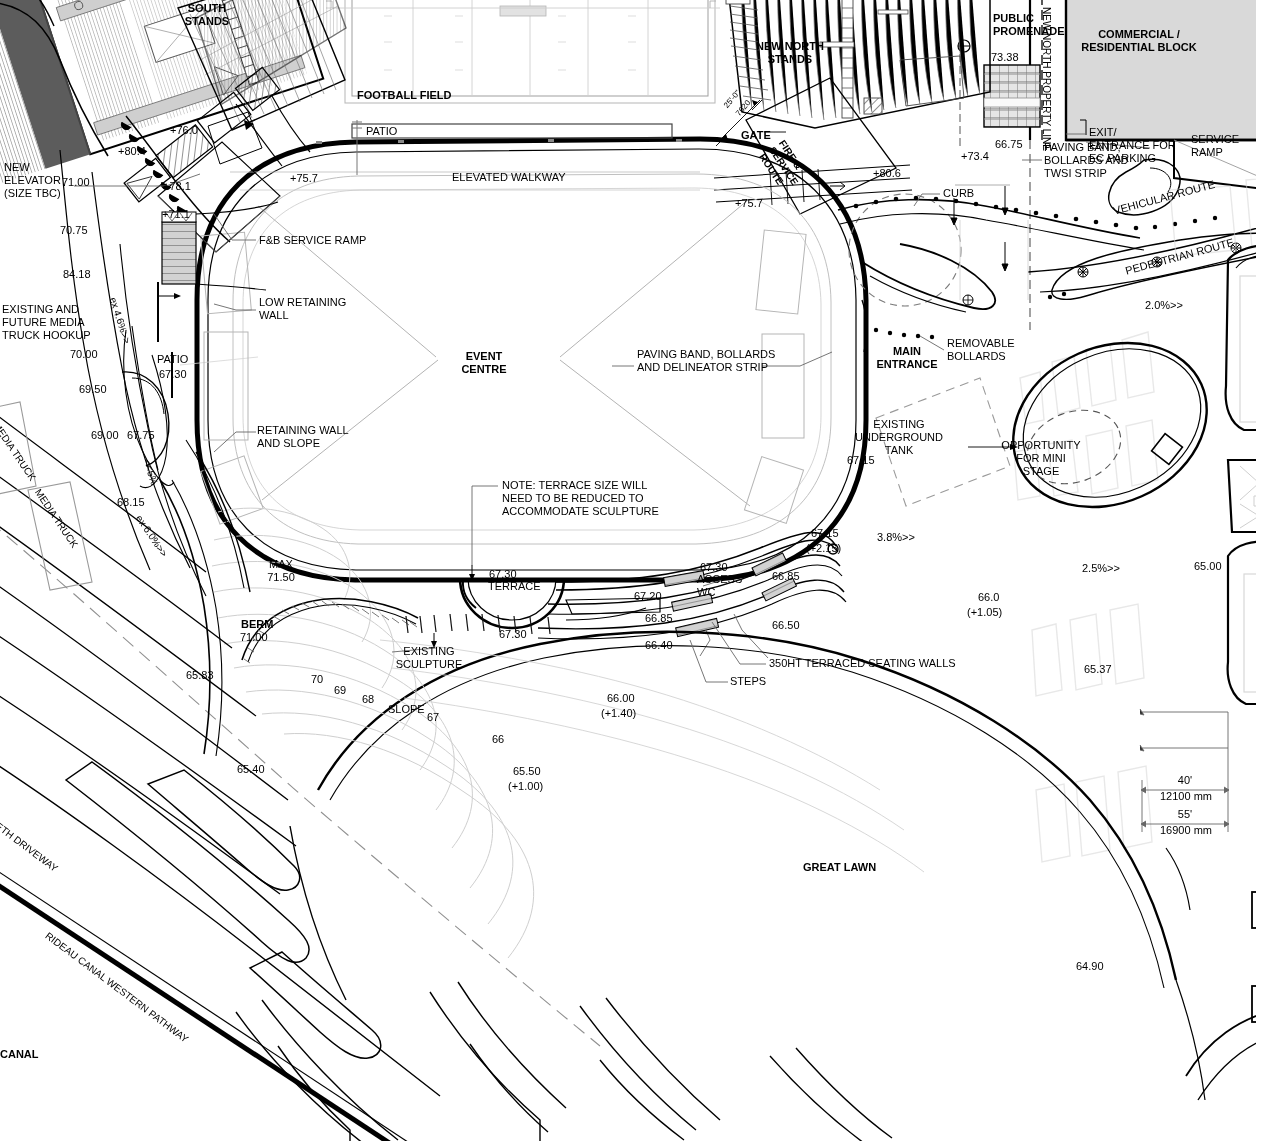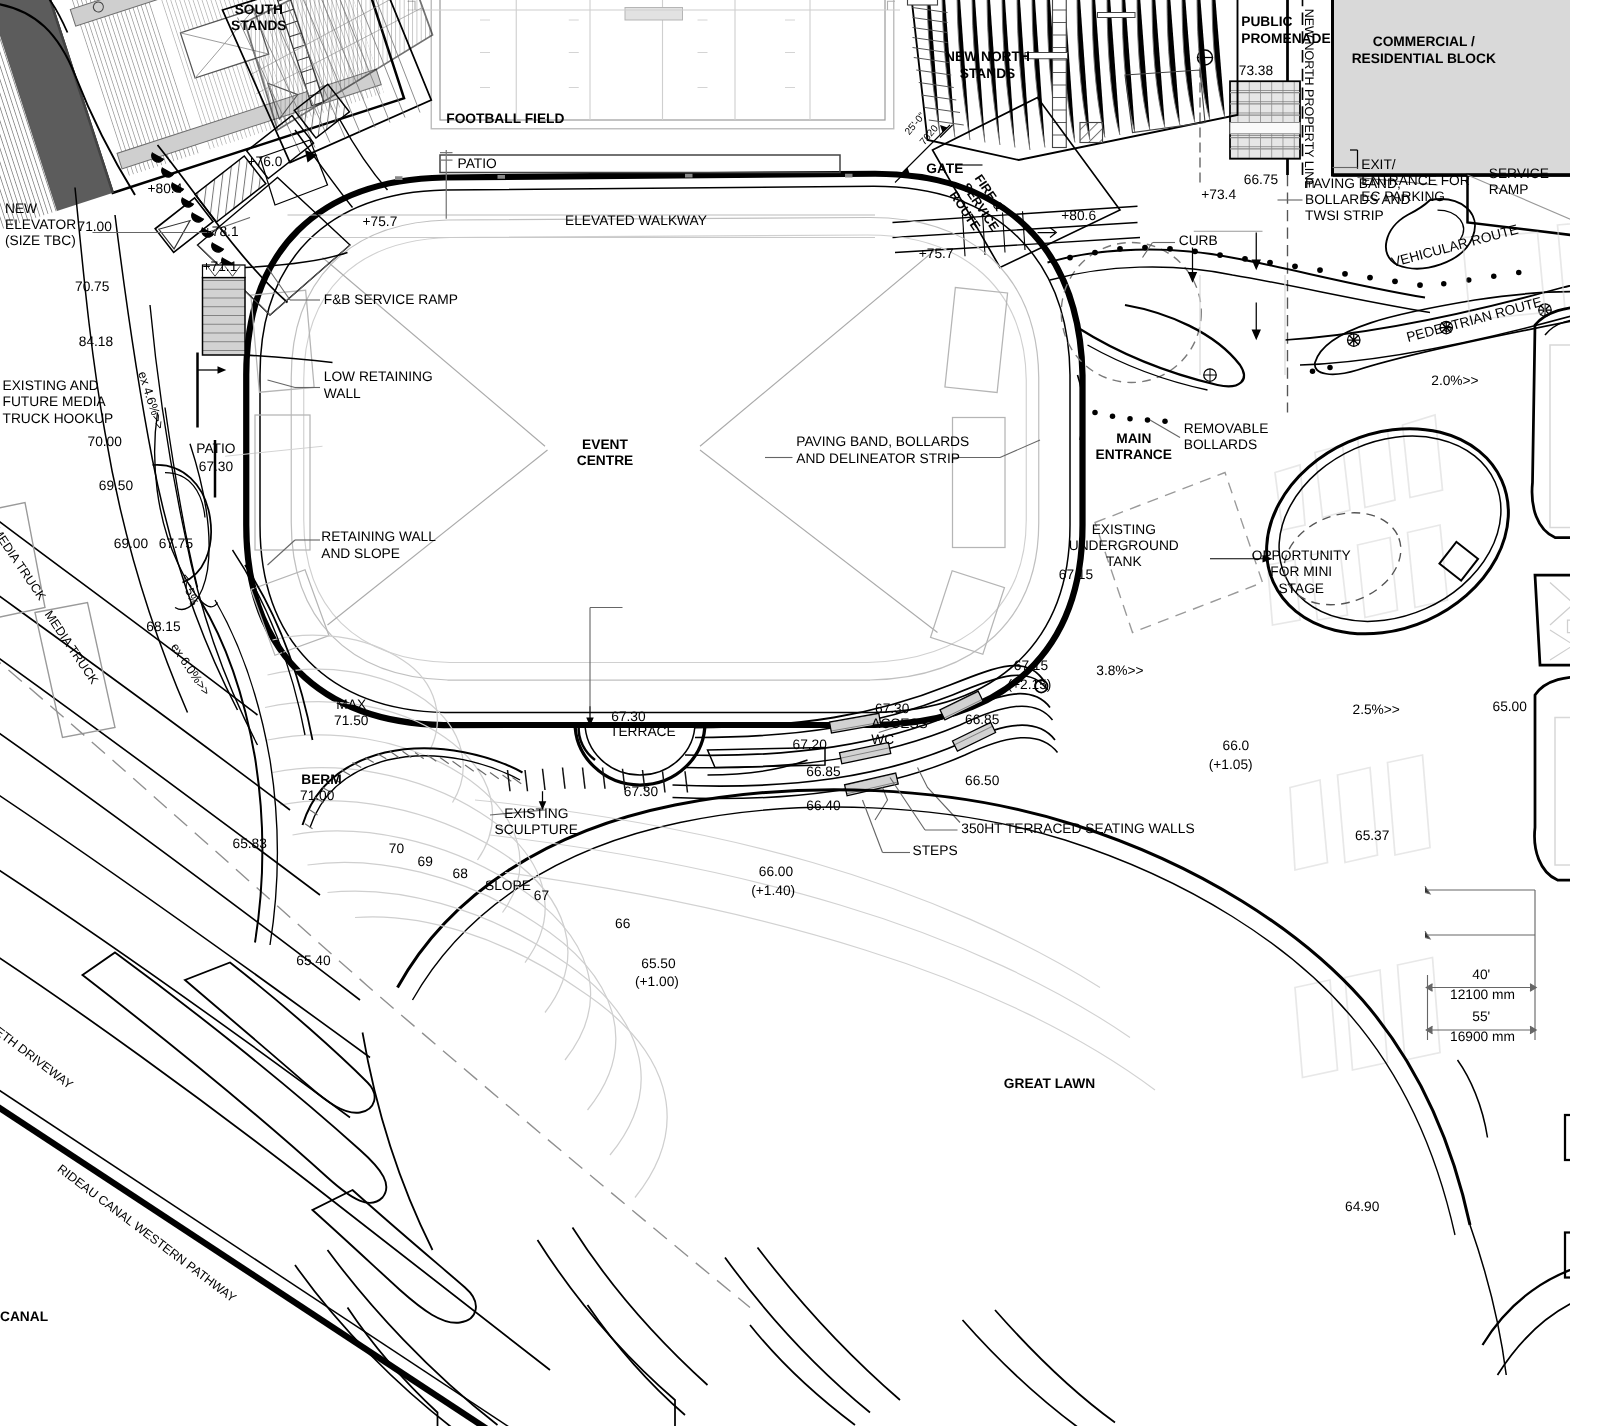--- a/index.html
+++ b/index.html
@@ -749,20 +749,23 @@
   <div class="lbl s11" style="left:366px;top:125px;">PATIO</div>
   <div class="lbl s11" style="left:157px;top:353px;">PATIO</div>
   <div class="lbl s11" style="left:452px;top:171px;">ELEVATED WALKWAY</div>
   <div class="lbl s11" style="left:259px;top:234px;">F&amp;B SERVICE RAMP</div>
   <div class="lbl s11" style="left:259px;top:296px;">LOW RETAINING
 WALL</div>
   <div class="lbl s11" style="left:257px;top:424px;">RETAINING WALL
 AND SLOPE</div>
   <div class="lbl s11" style="left:637px;top:348px;">PAVING BAND, BOLLARDS
 AND DELINEATOR STRIP</div>
+  <div class="lbl s11" style="left:502px;top:479px;">NOTE: TERRACE SIZE WILL
+NEED TO BE REDUCED TO
+ACCOMMODATE SCULPTURE</div>
   <div class="lbl b s10" style="left:786px;top:138px;transform-origin:left top;transform:rotate(56deg);">FIRE &amp;
 SERVICE
 ROUTE</div>
   <div class="lbl s11" style="left:943px;top:187px;">CURB</div>
   <div class="lbl s11" style="left:1089px;top:126px;">EXIT/
 ENTRANCE FOR
 EC PARKING</div>
   <div class="lbl s11" style="left:1191px;top:133px;">SERVICE
 RAMP</div>
   <div class="lbl s11" style="left:1044px;top:141px;">PAVING BAND,
@@ -784,27 +787,27 @@
   <div class="lbl s11 c" style="left:392px;top:645px;width:74px;">EXISTING
 SCULPTURE</div>
   <div class="lbl s11" style="left:388px;top:703px;">SLOPE</div>
   <div class="lbl s11" style="left:769px;top:657px;">350HT TERRACED SEATING WALLS</div>
   <div class="lbl s11" style="left:730px;top:675px;">STEPS</div>
   <div class="lbl s10" style="left:0px;top:820px;transform-origin:left top;transform:rotate(37deg);">ETH DRIVEWAY</div>
   <div class="lbl s10" style="left:50px;top:930px;transform-origin:left top;transform:rotate(37deg);">RIDEAU CANAL WESTERN PATHWAY</div>
   <div class="lbl s10" style="left:0px;top:420px;transform-origin:left top;transform:rotate(56deg);">MEDIA TRUCK</div>
   <div class="lbl s10" style="left:42px;top:487px;transform-origin:left top;transform:rotate(56deg);">MEDIA TRUCK</div>
 
-  <div class="lbl s11" style="left:170px;top:124px;margin-left:28px;">+76.0</div>
+  <div class="lbl s11" style="left:170px;top:124px;">+76.0</div>
   <div class="lbl s11" style="left:118px;top:145px;">+80.4</div>
   <div class="lbl s11" style="left:163px;top:180px;">+78.1</div>
   <div class="lbl s11" style="left:162px;top:208px;">+71.1</div>
   <div class="lbl s11" style="left:290px;top:172px;">+75.7</div>
   <div class="lbl s11" style="left:735px;top:197px;">+75.7</div>
-  <div class="lbl s11" style="left:849px;top:167px;">+80.6</div>
+  <div class="lbl s11" style="left:873px;top:167px;">+80.6</div>
   <div class="lbl s11" style="left:961px;top:150px;">+73.4</div>
   <div class="lbl s11" style="left:62px;top:176px;">71.00</div>
   <div class="lbl s11" style="left:60px;top:224px;">70.75</div>
   <div class="lbl s11" style="left:63px;top:268px;">84.18</div>
   <div class="lbl s11" style="left:70px;top:348px;">70.00</div>
   <div class="lbl s11" style="left:79px;top:383px;">69.50</div>
   <div class="lbl s11" style="left:91px;top:429px;">69.00</div>
   <div class="lbl s11" style="left:127px;top:429px;">67.75</div>
   <div class="lbl s11" style="left:117px;top:496px;">68.15</div>
   <div class="lbl s11" style="left:159px;top:368px;">67.30</div>

